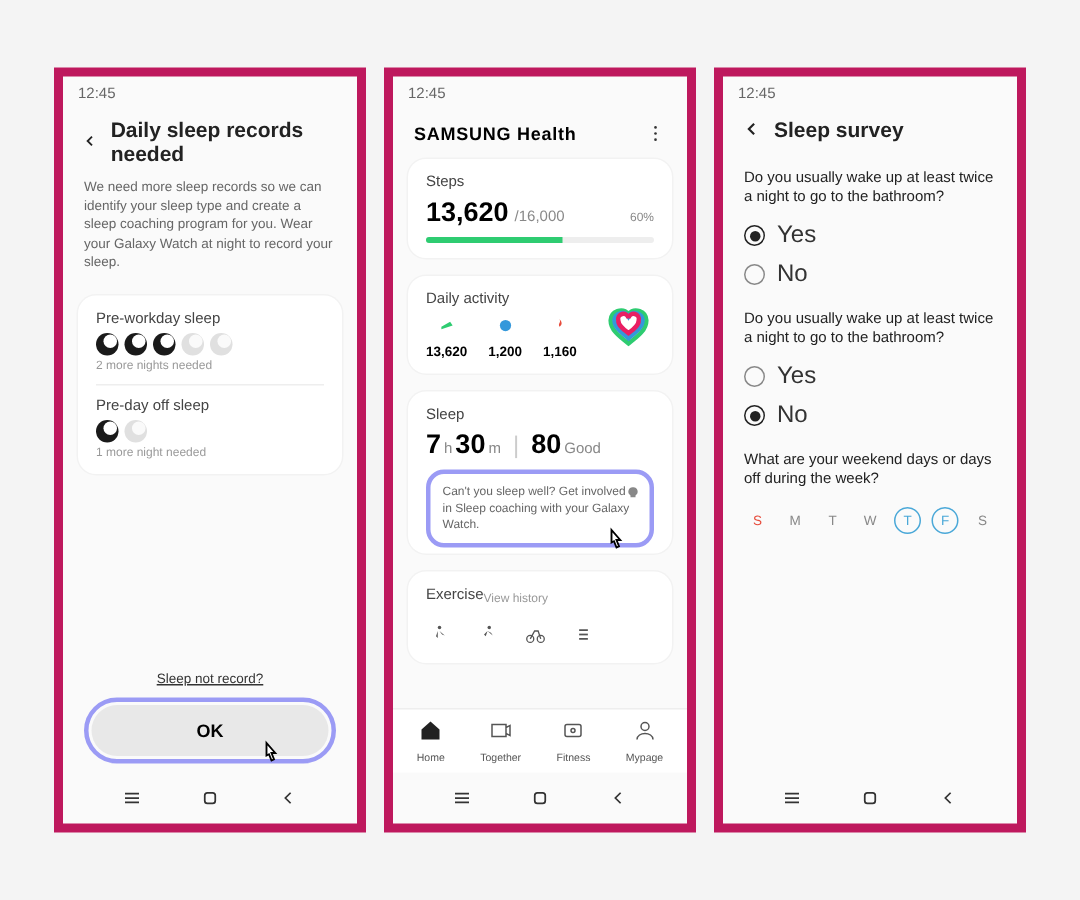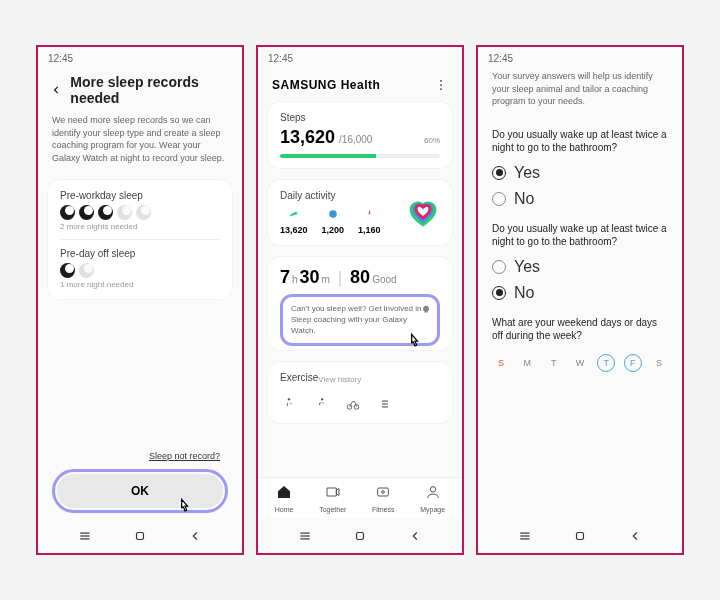--- a/index.html
+++ b/index.html
@@ -1,35 +1,35 @@
 <!DOCTYPE html>
 <html><head>
 <meta charset="utf-8">
 <style>
 * { margin: 0; padding: 0; box-sizing: border-box; font-family: -apple-system, BlinkMacSystemFont, 'Segoe UI', sans-serif; }
 body { background: #f4f4f4; width: 720px; height: 600px; display: flex; justify-content: center; align-items: center; gap: 12px; padding: 20px; }
-.phone { width: 208px; height: 510px; background: #fafafa; border: 2px solid #be185d; position: relative; overflow: hidden; display: flex; flex-direction: column; }
+.phone { width: 208px; height: 510px; background: #fafafa; border: 6px solid #be185d; position: relative; overflow: hidden; display: flex; flex-direction: column; }
 .status-bar { padding: 6px 10px; font-size: 10px; color: #666; }
 .hdr { display: flex; align-items: center; padding: 4px 12px 8px; gap: 8px; }
 .back-ic { width: 14px; height: 14px; }
 .title { font-size: 14px; font-weight: 600; color: #222; }
 .brand { padding: 8px 14px 4px; display: flex; align-items: center; justify-content: space-between; }
 .brand-txt { font-size: 12px; font-weight: 700; letter-spacing: 0.5px; }
 .desc { font-size: 9px; color: #666; line-height: 1.4; padding: 0 14px 10px; }
 .card { background: #fff; border-radius: 12px; margin: 6px 10px; padding: 10px 12px; box-shadow: 0 0 0 1px rgba(0,0,0,0.03); }
 .card-lbl { font-size: 10px; color: #444; margin-bottom: 4px; }
 .card-sub { font-size: 8px; color: #999; margin-top: 2px; }
 .moons { display: flex; gap: 4px; margin-top: 4px; }
 .moon { width: 15px; height: 15px; border-radius: 50%; background: #1a1a1a; position: relative; }
 .moon.empty { background: #e0e0e0; }
 .moon::after { content: ''; position: absolute; top: 1px; right: 1px; width: 9px; height: 9px; border-radius: 50%; background: #fff; }
 .moon.empty::after { background: #fafafa; }
 .divider { height: 1px; background: #eee; margin: 8px 0; }
 .bottom { margin-top: auto; padding: 0 14px 6px; }
-.link { text-align: right; font-size: 9px; text-decoration: underline; color: #333; padding: 8px; }
+.link { text-align: center; font-size: 9px; text-decoration: underline; color: #333; padding: 8px; }
 .ok-btn { background: #e8e8e8; border-radius: 22px; padding: 10px; text-align: center; font-size: 12px; font-weight: 600; position: relative; }
 .hl { border: 3px solid #9b9bf5; border-radius: 24px; padding: 2px; position: relative; }
 .cursor { position: absolute; width: 20px; height: 20px; right: 30px; bottom: -6px; pointer-events: none; }
 .nav { display: flex; justify-content: space-around; padding: 10px 20px; }
 .nav svg { width: 14px; height: 14px; }
 .big-num { font-size: 18px; font-weight: 700; display: inline; }
 .num-row { display: flex; align-items: baseline; gap: 4px; }
 .sub-num { font-size: 10px; color: #888; }
 .pct { font-size: 8px; color: #888; margin-left: auto; text-align: right; }
 .bar { height: 4px; background: #eee; border-radius: 2px; margin-top: 6px; overflow: hidden; }
@@ -64,21 +64,21 @@
 </style>
 </head>
 <body>
 
 <div class="phone">
   <div class="status-bar">12:45</div>
   <div class="hdr">
     <svg class="back-ic" viewBox="0 0 24 24" fill="none" stroke="#222" stroke-width="2.5">
         <path d="M15 18l-6-6 6-6"></path>
       </svg>
-    <div class="title">More sleep records needed</div>
+    <div class="title">Daily sleep records needed</div>
   </div>
   <div class="desc">We need more sleep records so we can identify your sleep type and create a sleep coaching program for you. Wear your Galaxy Watch at night to record your sleep.</div>
   <div class="card">
     <div class="card-lbl">Pre-workday sleep</div>
     <div class="moons">
       <div class="moon"></div>
       <div class="moon"></div>
       <div class="moon"></div>
       <div class="moon empty"></div>
       <div class="moon empty"></div>
@@ -161,20 +161,21 @@
         </div>
       </div>
     </div>
     <svg class="heart" viewBox="0 0 40 40" fill="none" stroke-width="3.5">
       <path d="M20 34c-8-6-14-11-14-18a8 8 0 0114-5 8 8 0 0114 5c0 7-6 12-14 18z" stroke="#2ecc71"></path>
       <path d="M20 30c-6-5-11-9-11-14a6 6 0 0111-3 6 6 0 0111 3c0 5-5 9-11 14z" stroke="#3498db"></path>
       <path d="M20 26c-4-3-8-6-8-10a4 4 0 018-2 4 4 0 018 2c0 4-4 7-8 10z" stroke="#e91e63"></path>
     </svg>
   </div>
   <div class="card" style="padding-bottom:4px;">
+    <div class="card-lbl">Sleep</div>
     <div class="sleep-row">
       <span class="big-num">7</span>
       <span class="sub-num">h</span>
       <span class="big-num">30</span>
       <span class="sub-num">m</span>
       <span class="sep">|</span>
       <span class="big-num">80</span>
       <span class="sub-num">Good</span>
     </div>
     <div class="hl" style="margin-top:6px; border-radius:12px;">
@@ -254,21 +255,26 @@
         <rect x="6" y="6" width="12" height="12" rx="3"></rect>
       </svg>
     <svg viewBox="0 0 24 24" fill="none" stroke="#333" stroke-width="2">
         <path d="M15 18l-6-6 6-6"></path>
       </svg>
   </div>
 </div>
 
 <div class="phone">
   <div class="status-bar">12:45</div>
-  <div class="desc">Your survey answers will help us identify your sleep animal and tailor a coaching program to your needs.</div>
+  <div class="hdr">
+    <svg class="back-ic" viewBox="0 0 24 24" fill="none" stroke="#222" stroke-width="2.5">
+        <path d="M15 18l-6-6 6-6"></path>
+      </svg>
+    <div class="title">Sleep survey</div>
+  </div>
   <div class="q">Do you usually wake up at least twice a night to go to the bathroom?</div>
   <div class="radio">
     <div class="radio-c sel"></div>
     <div class="radio-lbl">Yes</div>
   </div>
   <div class="radio">
     <div class="radio-c"></div>
     <div class="radio-lbl">No</div>
   </div>
   <div class="q">Do you usually wake up at least twice a night to go to the bathroom?</div>

